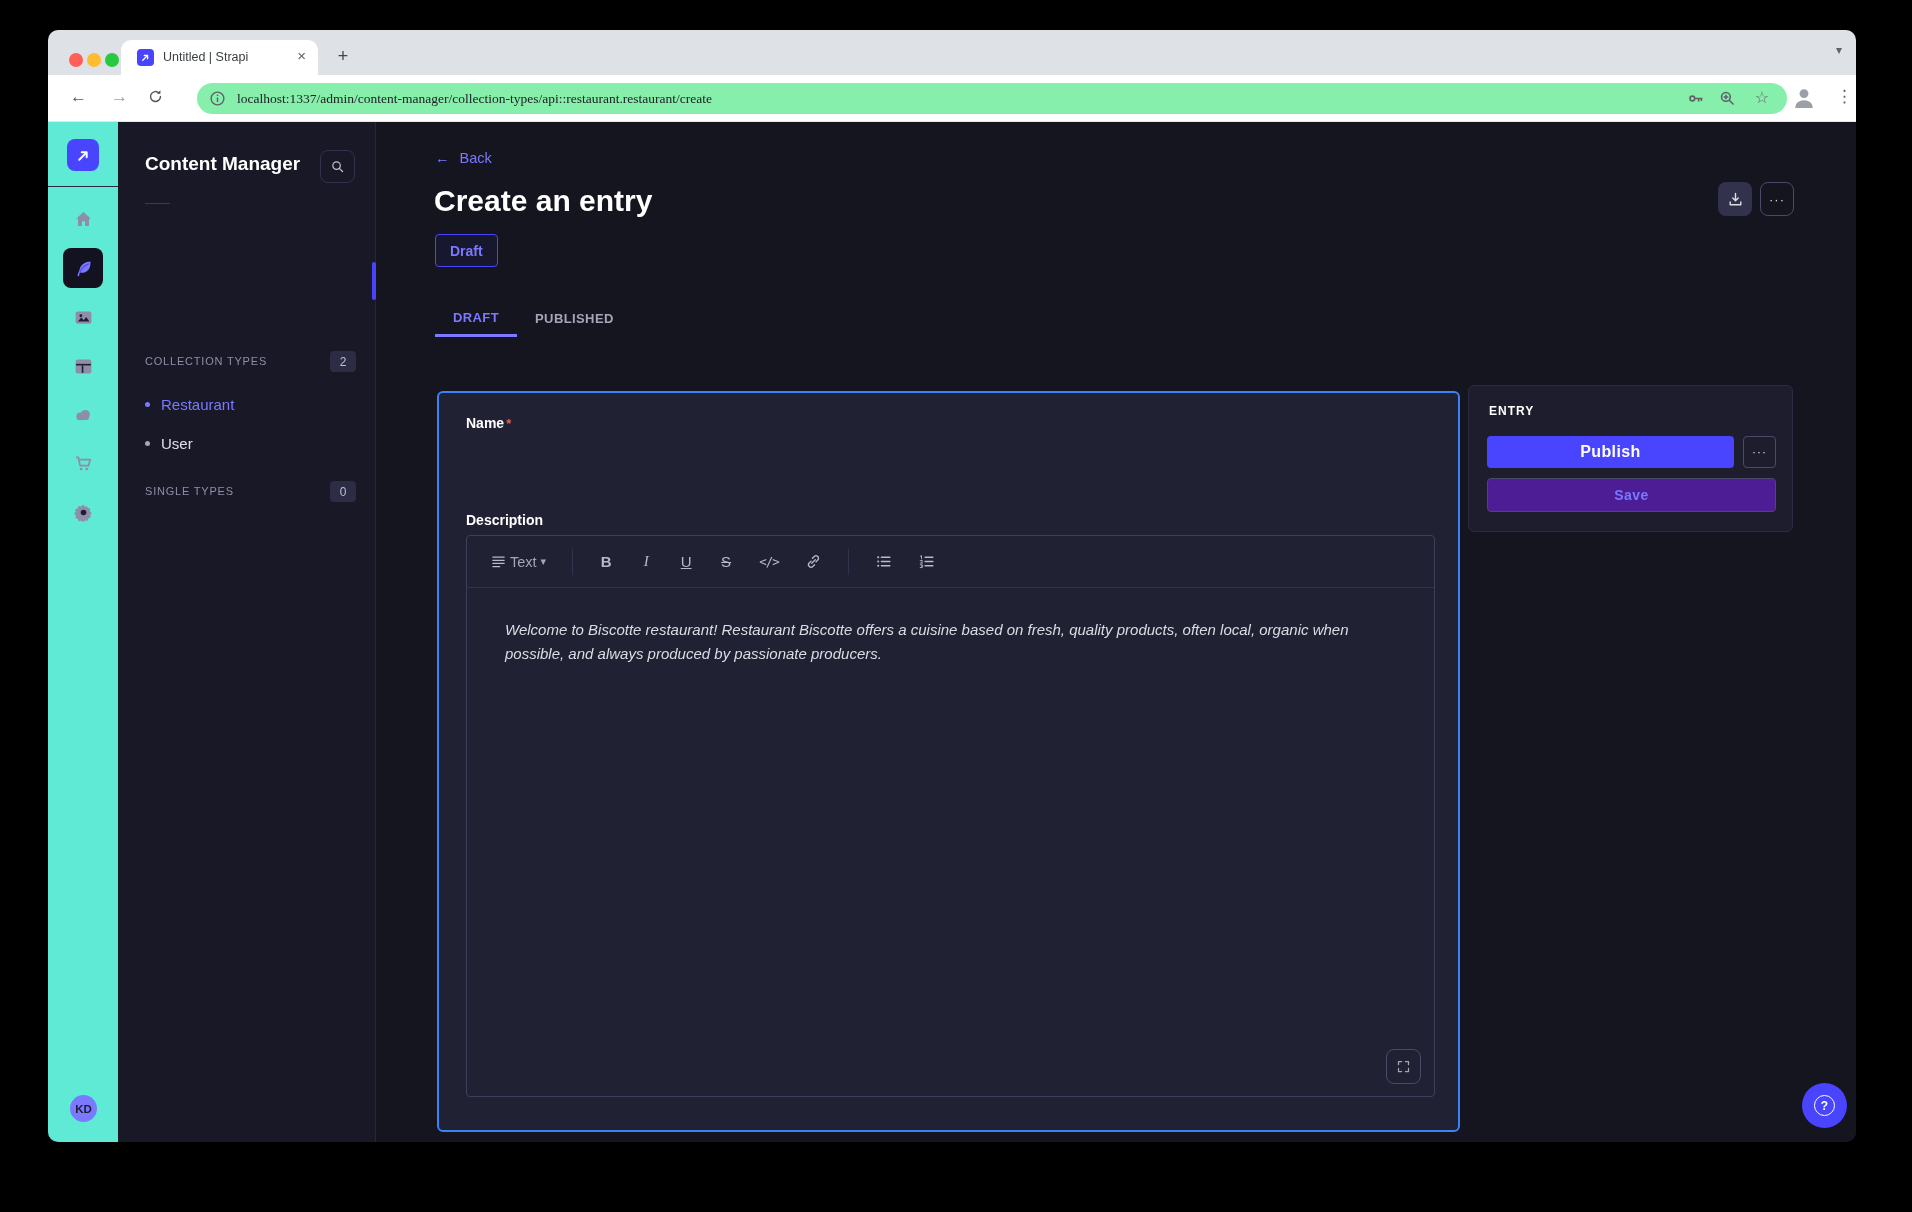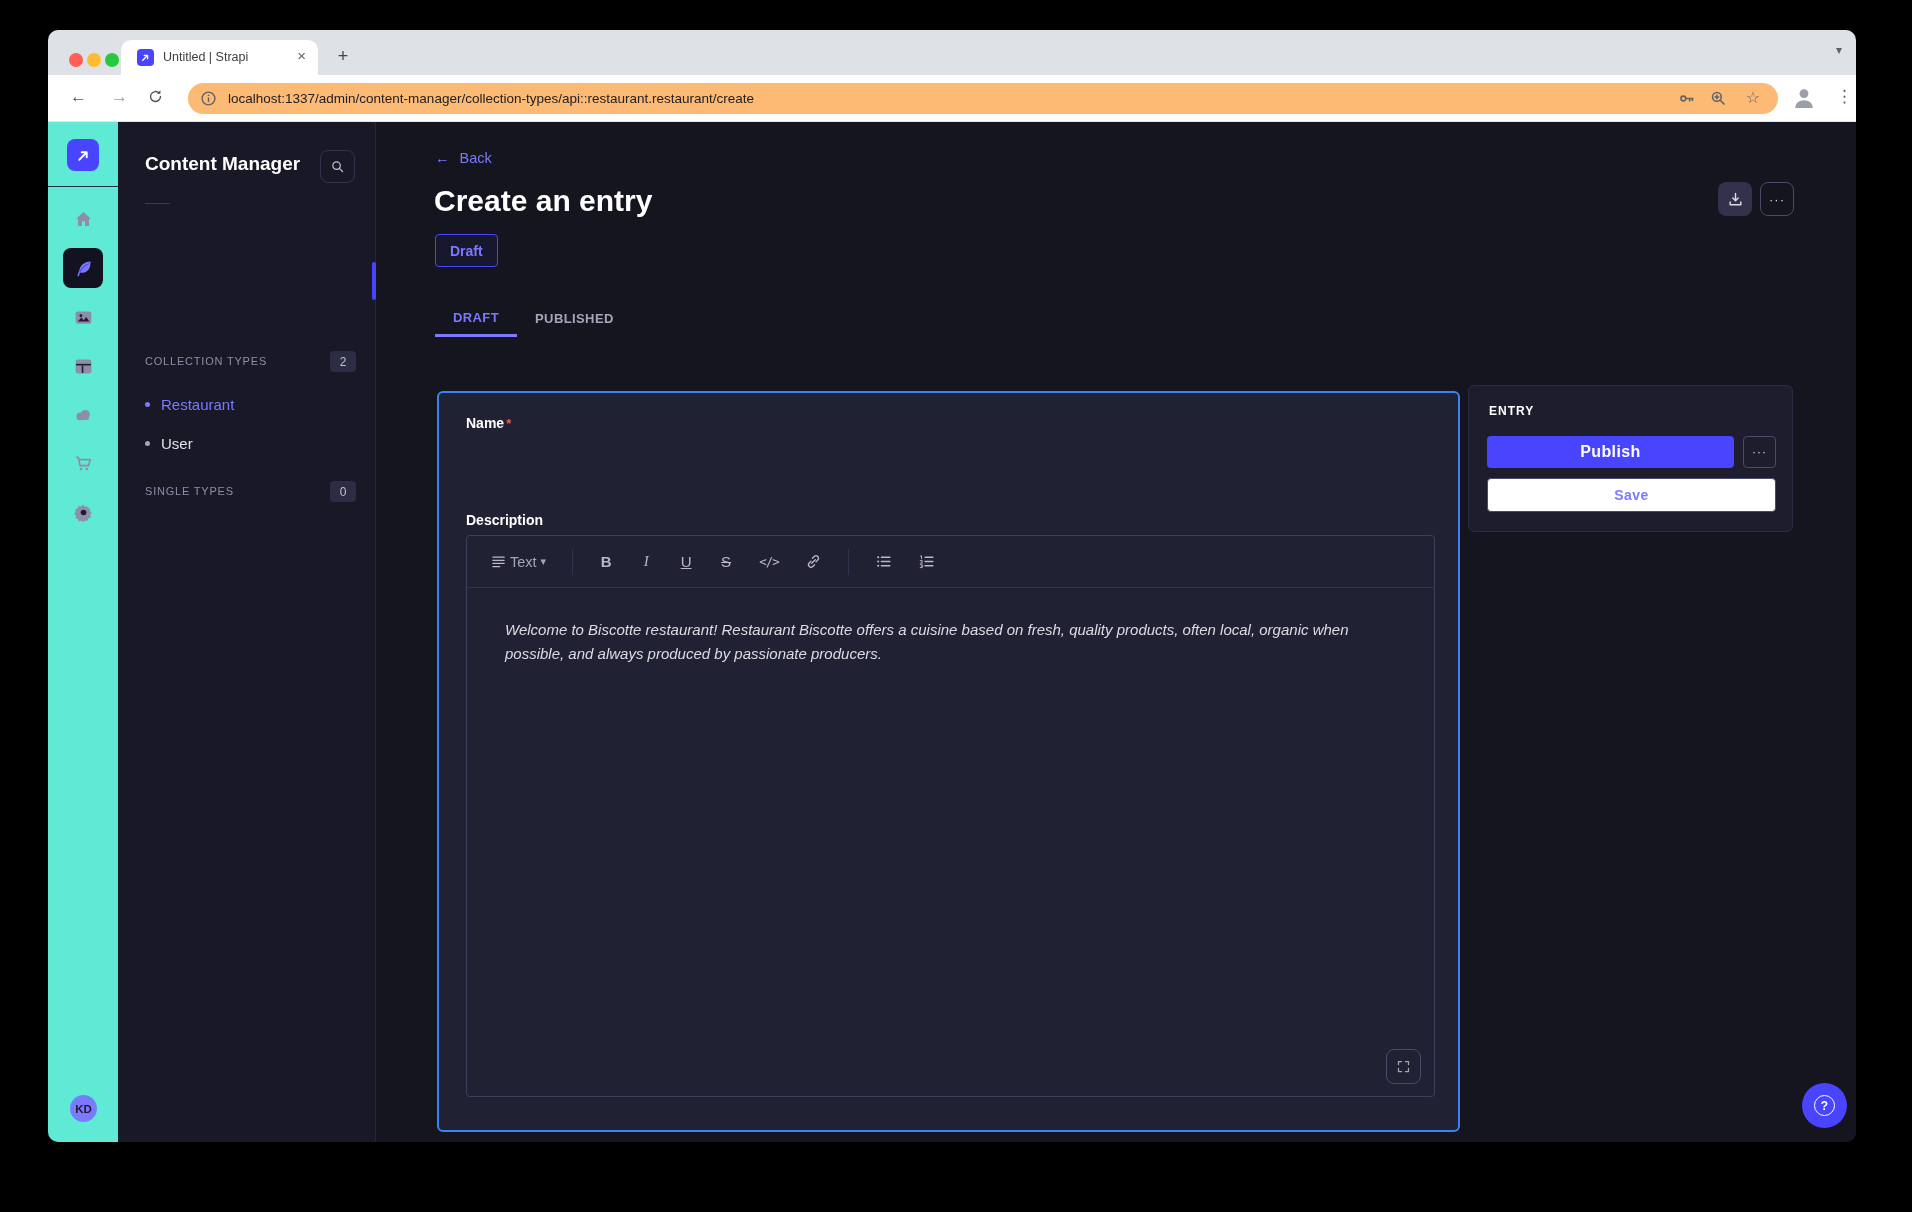--- a/index.html
+++ b/index.html
@@ -18,21 +18,21 @@
   .favicon { position:absolute; left:16px; top:9px; width:17px; height:17px; border-radius:4px; background:#4945ff; display:flex; align-items:center; justify-content:center; }
   .tabtitle { position:absolute; left:42px; top:10px; font-size:12.5px; color:#3c4043; white-space:nowrap; }
   .tabclose { position:absolute; right:12px; top:7px; font-size:15px; color:#5f6368; cursor:default; }
   .newtab { position:absolute; left:281px; top:12px; width:28px; height:28px; font-size:18px; color:#44474a; text-align:center; line-height:28px; }
   .tabsearch { position:absolute; right:14px; top:13px; font-size:12px; color:#5f6368; }
   .toolbar { position:absolute; left:0; top:45px; width:1808px; height:47px; background:#ffffff; border-bottom:1px solid #e4e6e8; }
   .navglyph { position:absolute; top:12px; font-size:17px; color:#50535a; }
   .g-back { left:22px; }
   .g-fwd { left:63px; color:#9aa0a6; }
   .g-reload { left:99px; top:13px; }
-  .urlbar { position:absolute; left:140px; top:8px; width:1590px; height:31px; border-radius:16px; background:#fdba74; }
+  .urlbar { position:absolute; left:149px; top:8px; width:1590px; height:31px; border-radius:16px; background:#86efac;font-family:Liberation Serif, serif; }
   .urltext { position:absolute; left:40px; top:8px; font-size:13.5px; color:#202124; white-space:nowrap; }
   .infoicon { position:absolute; left:12px; top:7px; }
   .pill-ic { position:absolute; top:6px; }
   .ic-key { right:82px; }
   .ic-zoom { right:50px; }
   .ic-star { right:18px; top:5px; font-size:16px; color:#5f6368; }
   .avatar-chrome { position:absolute; left:1742px; top:9px; width:28px; height:28px; }
   .menu3 { position:absolute; left:1788px; top:11px; font-size:17px; color:#5f6368; }
 
   
@@ -85,21 +85,21 @@
   .b-code { font-family:"DejaVu Sans Mono", monospace; font-size:12.5px; letter-spacing:-1px; }
   .ed-content { position:absolute; left:0; top:52px; width:100%; height:510px; padding:30px 38px 0 38px;font-style:italic; }
   .ed-content p { color:#dcdce4; font-size:15px; line-height:24px; max-width:918px; }
   .expandbtn { position:absolute; right:13px; bottom:12px; width:35px; height:35px; border:1px solid #4a4a6a; border-radius:8px; display:flex; align-items:center; justify-content:center; }
 
   
   .entry { position:absolute; left:1092px; top:263px; width:325px; height:147px; background:#1d1d2e; border:1px solid #2b2b42; border-radius:6px; }
   .entrytitle { position:absolute; left:20px; top:18px; font-size:12px; font-weight:bold; letter-spacing:1px; color:#ffffff; }
   .pubbtn { position:absolute; left:18px; top:50px; width:247px; height:32px; background:#4945ff; border-radius:4px; color:#ffffff; font-size:16px; font-weight:bold; letter-spacing:.4px; display:flex; align-items:center; justify-content:center; }
   .pmore { position:absolute; left:274px; top:50px; width:33px; height:32px; border:1px solid #4a4a6a; border-radius:4px; color:#dcdce4; font-size:12px; letter-spacing:1px; display:flex; align-items:center; justify-content:center; }
-  .savebtn { position:absolute; left:18px; top:92px; width:289px; height:34px; background:#ffffff; border:1px solid #4a4a6a; border-radius:4px; color:#7b79ff; font-size:14px; font-weight:bold; letter-spacing:.4px; display:flex; align-items:center; justify-content:center; }
+  .savebtn { position:absolute; left:18px; top:92px; width:289px; height:34px; background:#4c1d95; border:1px solid #4a4a6a; border-radius:4px; color:#7b79ff; font-size:14px; font-weight:bold; letter-spacing:.4px; display:flex; align-items:center; justify-content:center; }
 
   .helpfab { position:absolute; left:1426px; top:961px; width:45px; height:45px; border-radius:50%; background:#4945ff; display:flex; align-items:center; justify-content:center; }
   .helpring { width:21px; height:21px; border:1.6px solid #fff; border-radius:50%; color:#fff; font-size:12px; font-weight:bold; display:flex; align-items:center; justify-content:center; }
 </style>
 </head>
 <body>
 
 <div id="stage">
 <div id="window">
 

